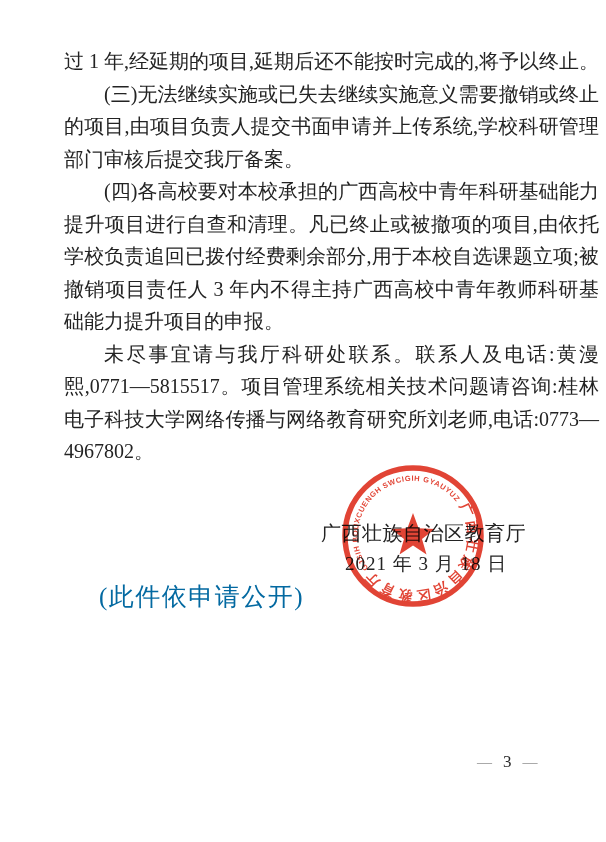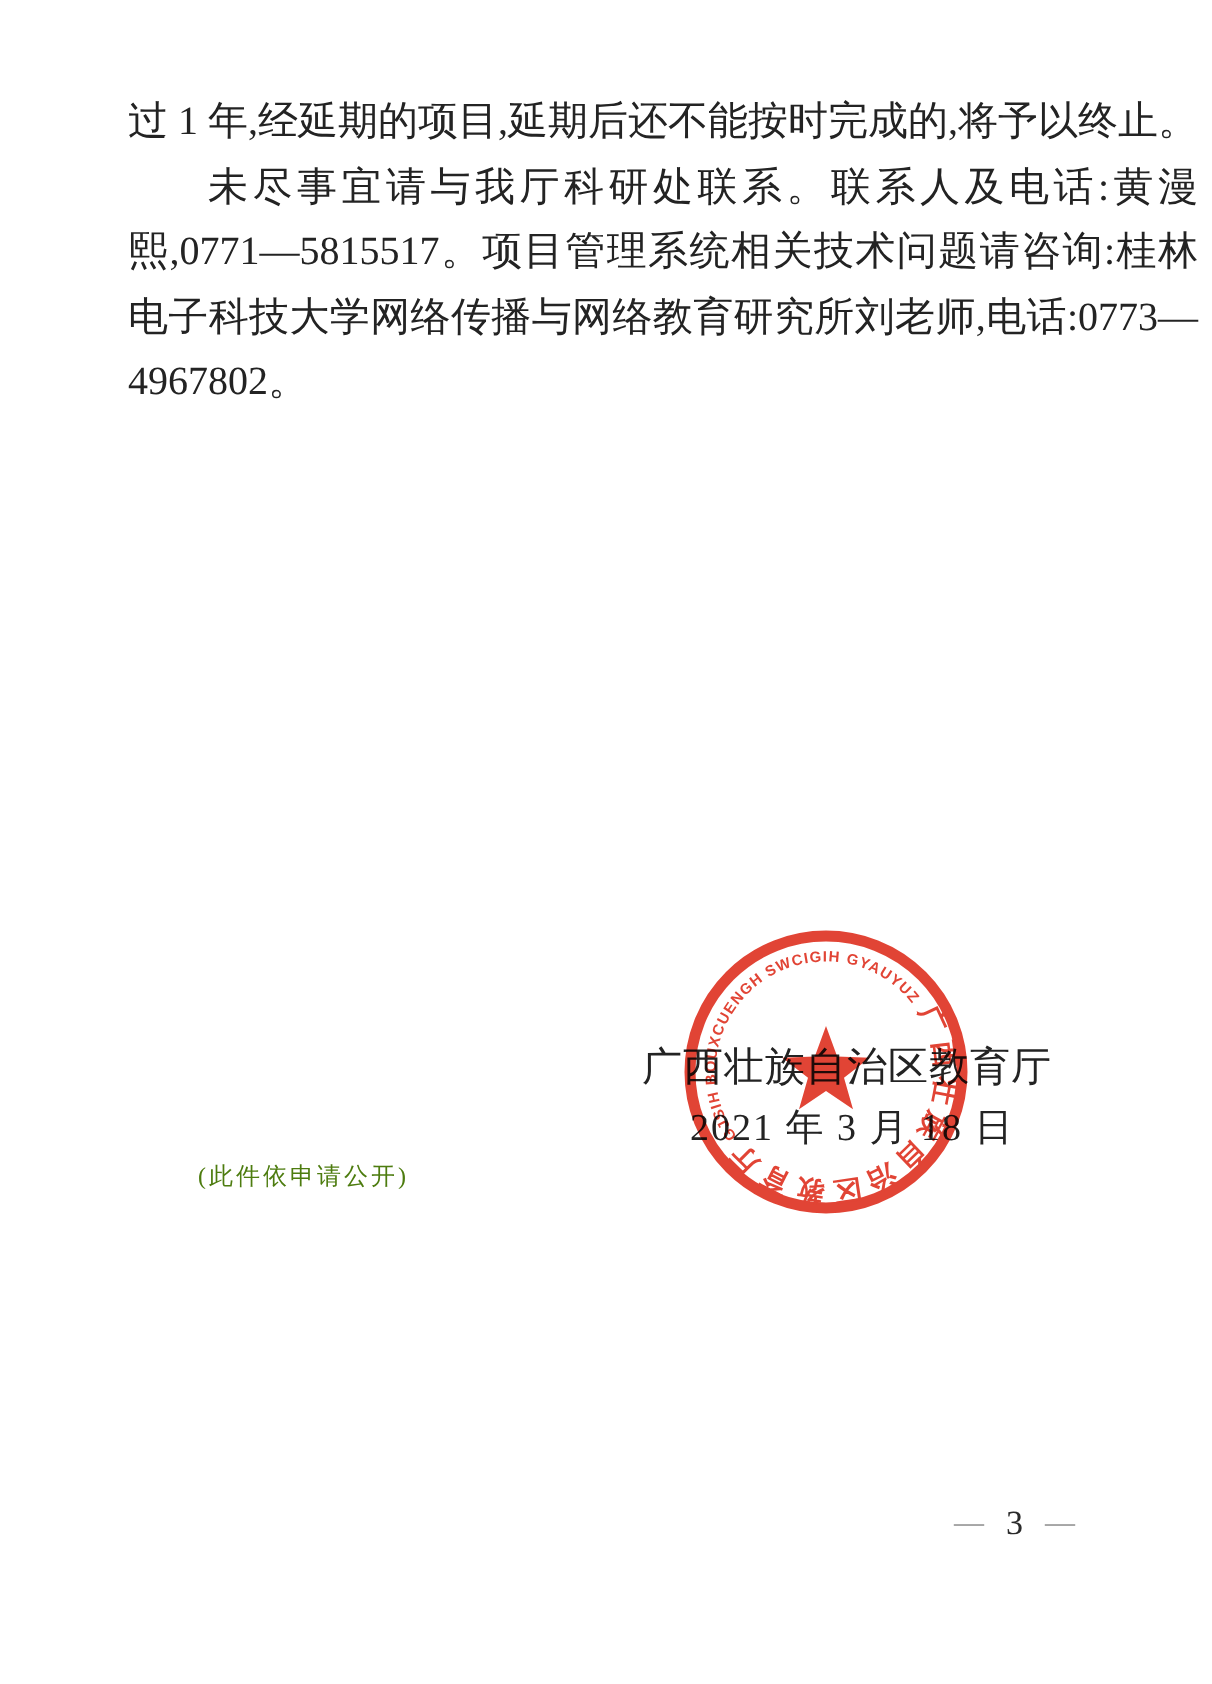--- a/index.html
+++ b/index.html
@@ -47,23 +47,23 @@
     top: 551px;
     font-size: 19px;
     letter-spacing: 1px;
     color: #232323;
     white-space: nowrap;
   }
   .disclosure {
     position: absolute;
     left: 99px;
     top: 580px;
-    font-size: 12px;
+    font-size: 25px;
     letter-spacing: 1.5px;
-    color: #4d7c0f;
+    color: #0369a1;
     white-space: nowrap;
   }
   .seal {
     position: absolute;
     left: 328px;
     top: 451px;
     width: 170px;
     height: 170px;
     mix-blend-mode: multiply;
     opacity: 0.95;
@@ -100,20 +100,22 @@
     color: #2a2a2a;
   }
 </style>
 </head>
 <body>
 
 <div class="page">
 
   <div class="body-text">
     <p class="para no-indent">过 1 年,经延期的项目,延期后还不能按时完成的,将予以终止。</p>
+    <p class="para">(三)无法继续实施或已失去继续实施意义需要撤销或终止的项目,由项目负责人提交书面申请并上传系统,学校科研管理部门审核后提交我厅备案。</p>
+    <p class="para">(四)各高校要对本校承担的广西高校中青年科研基础能力提升项目进行自查和清理。凡已终止或被撤项的项目,由依托学校负责追回已拨付经费剩余部分,用于本校自选课题立项;被撤销项目责任人 3 年内不得主持广西高校中青年教师科研基础能力提升项目的申报。</p>
     <p class="para">未尽事宜请与我厅科研处联系。联系人及电话:黄漫熙,0771—5815517。项目管理系统相关技术问题请咨询:桂林电子科技大学网络传播与网络教育研究所刘老师,电话:0773—4967802。</p>
   </div>
 
   <div class="signature-issuer">广西壮族自治区教育厅</div>
   <div class="signature-date">2021 年 3 月 18 日</div>
 
   <svg class="seal" viewBox="0 0 170 170" xmlns="http://www.w3.org/2000/svg" aria-hidden="true">
     <defs>
       <path id="arcTop" d="M 39.95 116.55 A 55 55 0 1 1 130.05 53.45" fill="none"></path>
       <path id="arcBottom" d="M 130.05 53.45 A 55 55 0 1 1 39.95 116.55" fill="none"></path>

